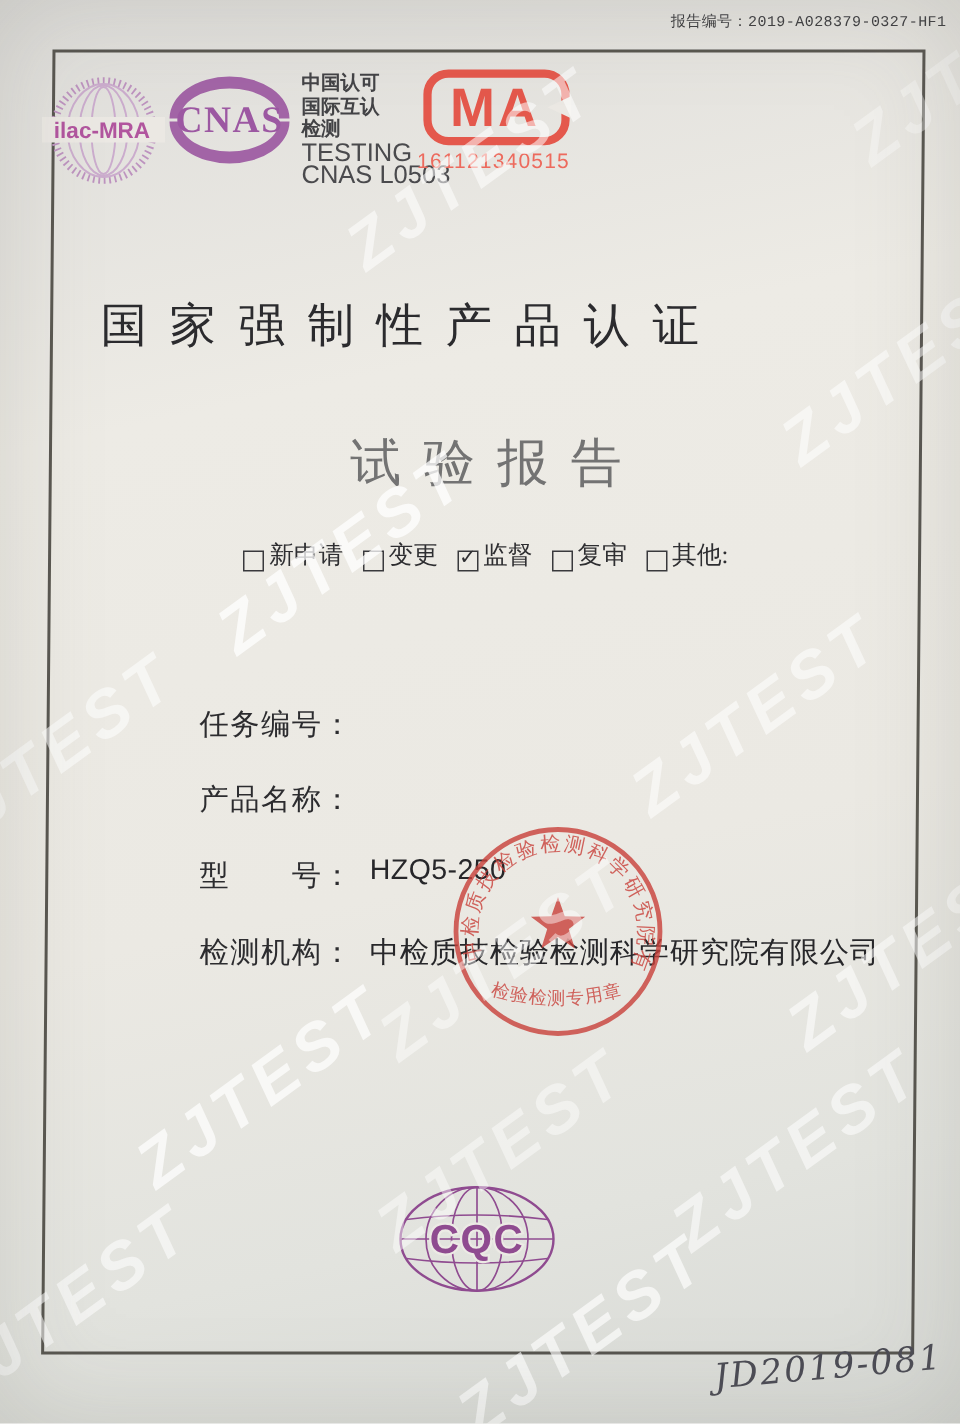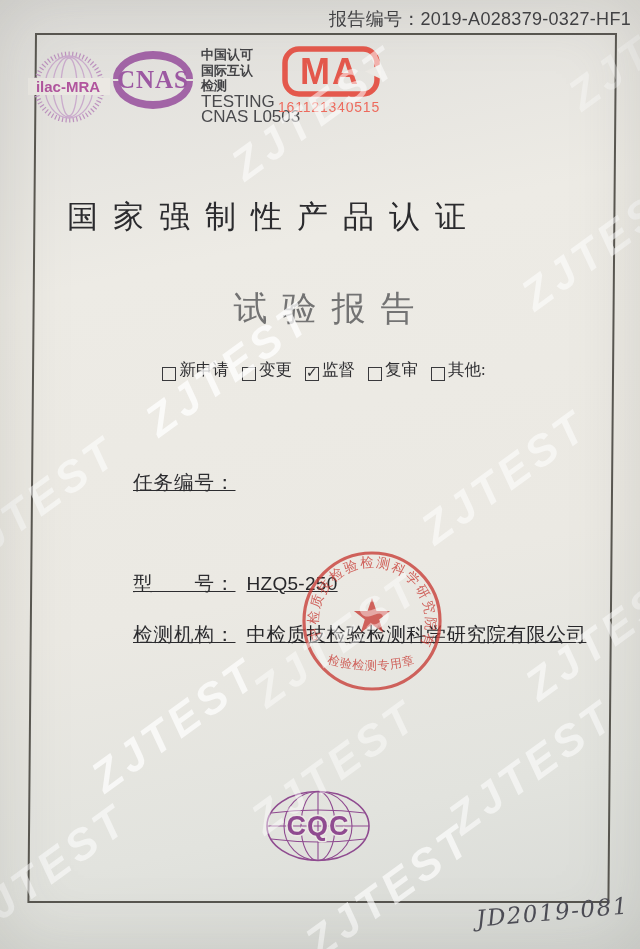--- a/index.html
+++ b/index.html
@@ -14,22 +14,22 @@
   .frame{
     position:absolute;left:35px;top:33px;width:578px;height:866px;
     border:2px solid rgba(62,60,54,0.85);
     transform:skewX(-0.5deg);transform-origin:top left;
     z-index:2;
   }
 
   
   .report-no{
     position:absolute;top:7px;right:9px;z-index:3;
-    font-family:Liberation Sans, sans-serif;
-    font-size:18px;color:#3d3d40;letter-spacing:0.3px;
+    font-family:Liberation Mono, monospace;
+    font-size:10px;color:#3d3d40;letter-spacing:0.3px;
   }
 
   
   .logo{position:absolute;z-index:3;}
   .ilac{left:27px;top:50px;}
   .cnas{left:107px;top:50px;}
   .accred{
     position:absolute;left:201px;top:47px;z-index:3;
     font-size:13px;line-height:15.5px;color:#434346;font-weight:bold;
   }
@@ -64,23 +64,22 @@
     border:1.5px solid #39393c;margin-right:3px;flex:none;
   }
   .cb-box .tick{
     display:none;position:absolute;left:0px;top:-4px;
     font-family:"DejaVu Sans", sans-serif;font-size:14px;font-weight:bold;color:#2e2e31;
   }
   .cb-box.checked .tick{display:block;}
 
   
   .field{
-    position:absolute;left:133px;z-index:3;display:flex;align-items:center;
+    position:absolute;left:133px;z-index:3;display:flex;align-items:flex-start;
     color:#2c2c2f;
-    text-decoration:underline;
   }
   .field .lbl{font-size:19.5px;letter-spacing:1px;margin-right:11px;white-space:nowrap;}
   .f0{top:469px;} .f1{top:519px;} .f2{top:570px;} .f3{top:621px;}
   .val-sans{font-family:"Liberation Sans", sans-serif;font-size:19px;color:#27272a;letter-spacing:0.3px;}
   .val-serif{font-size:19.5px;color:#27272a;letter-spacing:0.5px;white-space:nowrap;}
 
   
   .seal{position:absolute;left:287px;top:536px;z-index:5;opacity:0.8;}
   .seal text{font-family:"Liberation Serif", serif;}
 
@@ -180,20 +179,21 @@
   <span class="cb-item">
     <span class="cb-box"></span>
     <span>其他:</span>
   </span>
 </div>
 
 <div class="field f0">
   <span class="lbl">任务编号：</span>
 </div>
 <div class="field f1">
+  <span class="lbl">产品名称：</span>
 </div>
 <div class="field f2">
   <span class="lbl">型　　号：</span>
   <span class="val-sans">HZQ5-250</span>
 </div>
 <div class="field f3">
   <span class="lbl">检测机构：</span>
   <span class="val-serif">中检质技检验检测科学研究院有限公司</span>
 </div>
 

